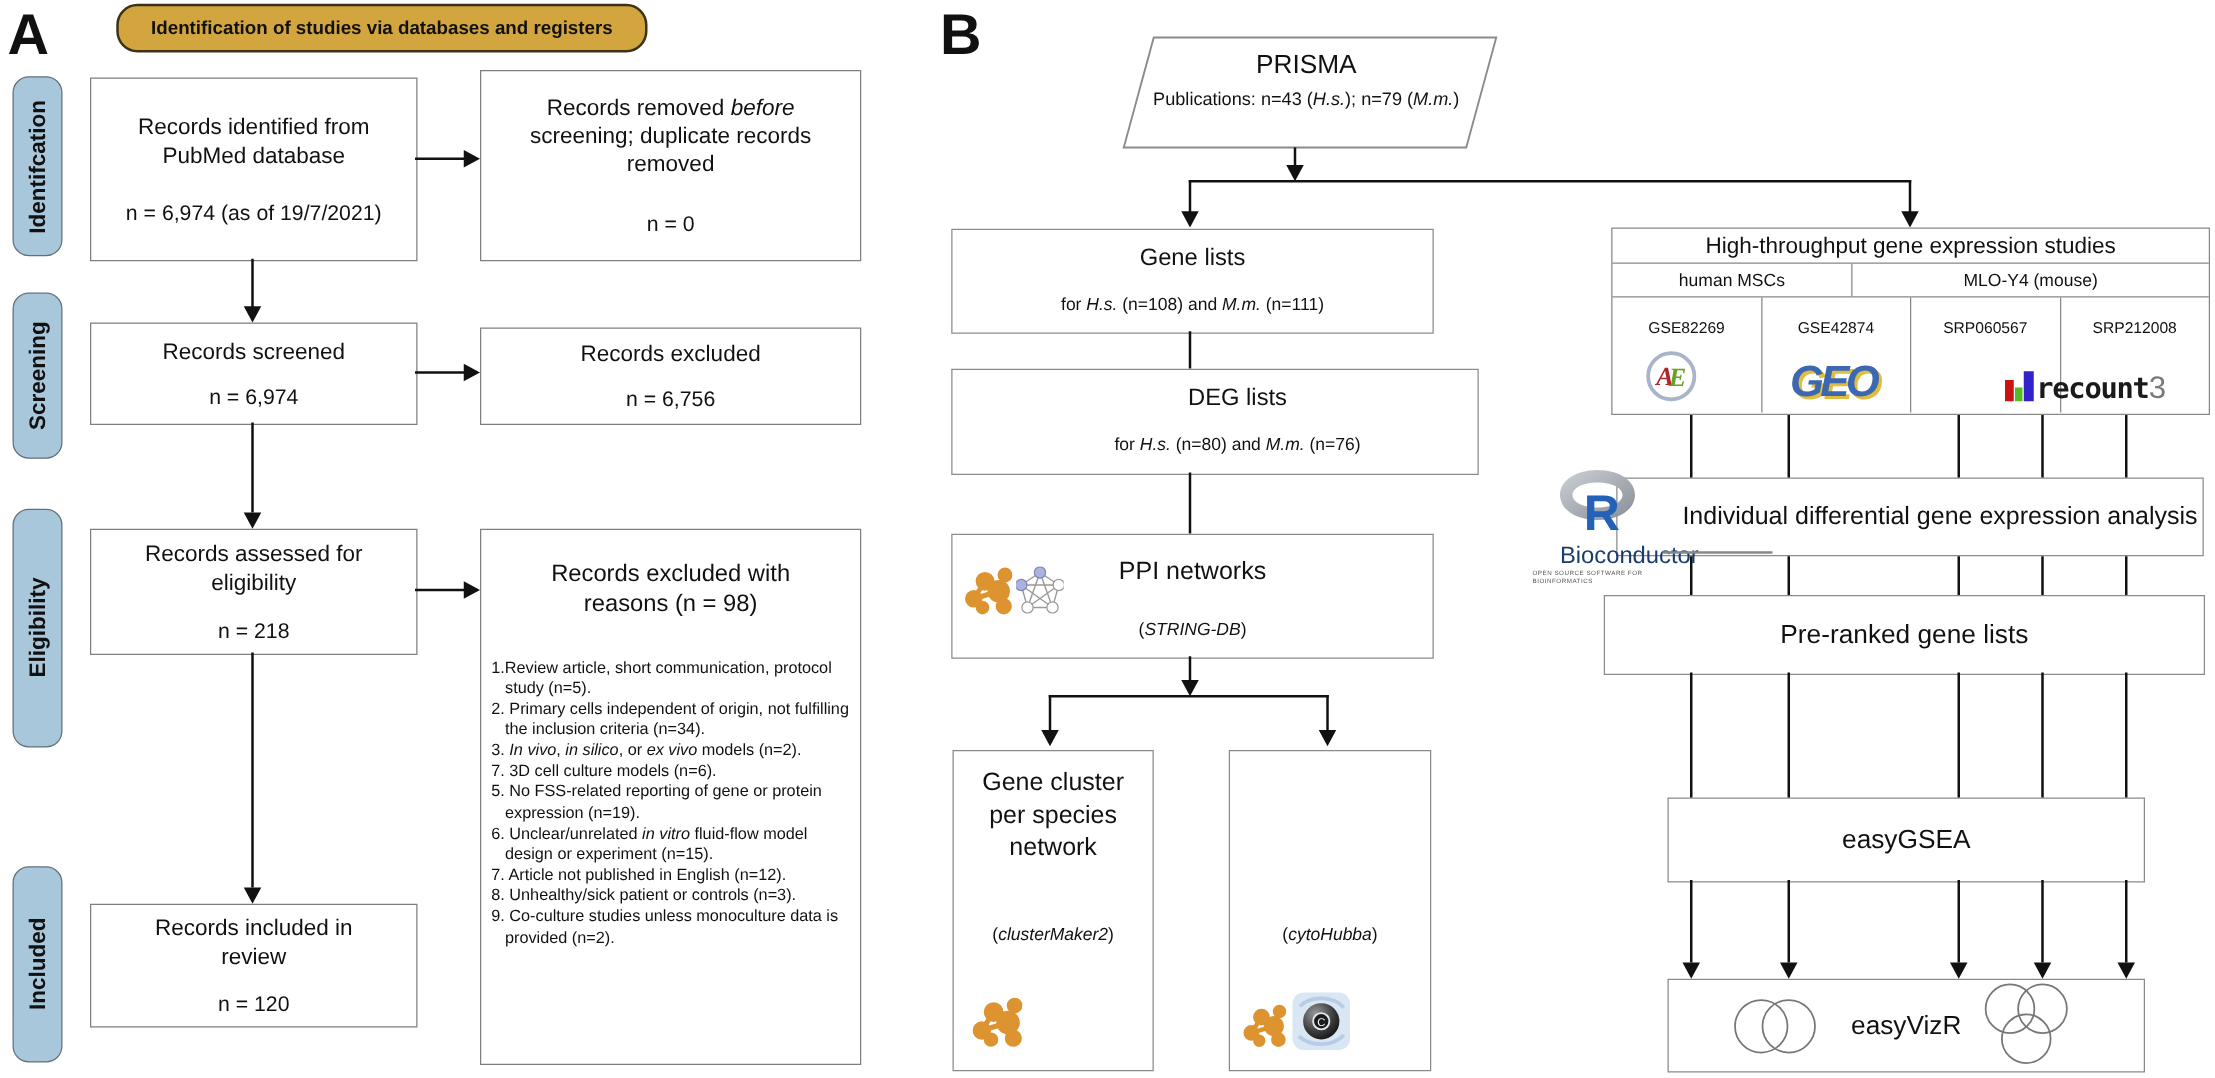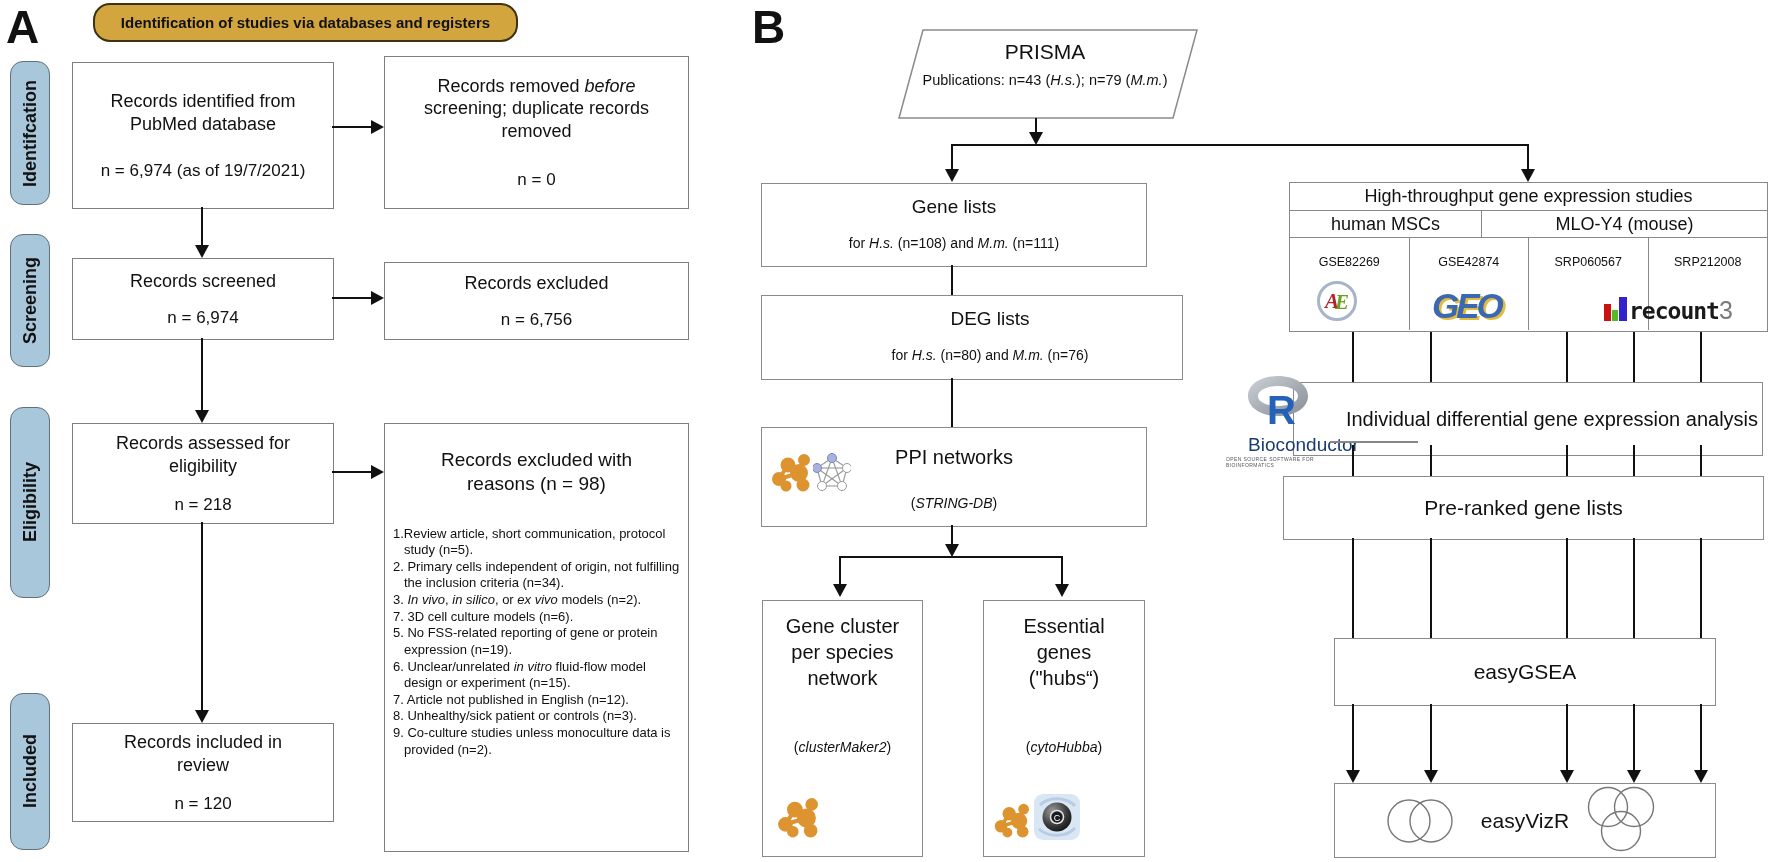--- a/index.html
+++ b/index.html
@@ -30,21 +30,21 @@
   .reasons div{padding-left:11px;text-indent:-11px;}
   
   .b-title{font-size:19px;margin-top:12px;}
   .b-sub{font-size:14px;margin-top:17px;}
   .tall-title{font-size:20px;line-height:1.3;margin-top:12px;}
   .tool{position:absolute;left:0;right:0;text-align:center;font-size:14px;}
   
   .gx-table{position:absolute;left:1289px;top:182px;width:479px;height:150px;border:1.5px solid #888;box-sizing:border-box;background:#fff;}
   .gx-head{height:28px;border-bottom:1.5px solid #888;display:flex;align-items:center;justify-content:center;font-size:18px;box-sizing:border-box;}
   .gx-sub{height:27px;border-bottom:1.5px solid #888;display:flex;box-sizing:border-box;}
-  .gx-sub div{display:flex;align-items:center;justify-content:center;font-size:18px;box-sizing:border-box;}
+  .gx-sub div{display:flex;align-items:center;justify-content:center;font-size:14px;box-sizing:border-box;}
   .gx-body{display:flex;height:92px;box-sizing:border-box;}
   .gx-cell{flex:1;border-left:1.5px solid #888;box-sizing:border-box;display:flex;justify-content:center;font-size:12.5px;padding-top:17px;}
   .gx-cell:first-child{border-left:none;}
   .rowbox{position:absolute;background:#fff;border:1.5px solid #8a8a8a;display:flex;align-items:center;justify-content:center;}
   .geo-logo{position:absolute;font-size:35px;font-weight:bold;letter-spacing:-3px;color:#3b68b0;
             text-shadow:2.5px 2px 0 #e0bc3f;font-style:italic;}
   .recount-logo{position:absolute;display:flex;align-items:flex-end;}
   .recount-text{font-family:"DejaVu Sans Mono",monospace;font-weight:bold;font-size:23px;color:#1a1a1a;letter-spacing:-1px;line-height:1;}
   .recount-sup{font-size:25px;color:#7a7a7a;line-height:1;font-family:"Liberation Sans",sans-serif;}
   .bioc{position:absolute;left:1226px;top:424px;width:110px;}
@@ -217,21 +217,20 @@
       <circle cx="9" cy="27" r="5"></circle>
         <circle cx="18" cy="13" r="5.5"></circle>
         <circle cx="29" cy="21" r="7"></circle>
       <circle cx="34" cy="8" r="4"></circle>
         <circle cx="33" cy="33" r="4.5"></circle>
         <circle cx="16" cy="34" r="3.5"></circle>
     </g>
   </svg>
 
   <div class="bbox" style="left:983px;top:600px;width:160px;height:255px;">
-    <div class="tall-title">Essential<br>genes<br>("hubs“)</div>
     <div class="tool" style="top:138px;">(<i>cytoHubba</i>)</div>
   </div>
   <svg style="position:absolute;left:993px;top:802px;" width="36" height="36" viewBox="0 0 40 40">
     <g stroke="#dd9430" stroke-width="4" fill="#dd9430">
       <line x1="9" y1="27" x2="18" y2="13"></line>
         <line x1="18" y1="13" x2="29" y2="21"></line>
       <line x1="29" y1="21" x2="34" y2="8"></line>
         <line x1="29" y1="21" x2="33" y2="33"></line>
       <line x1="9" y1="27" x2="29" y2="21"></line>
         <line x1="9" y1="27" x2="16" y2="34"></line>
@@ -282,21 +281,21 @@
   <div class="recount-logo" style="left:1603px;top:293px;">
     <svg width="26" height="30" viewBox="0 0 26 30">
       <rect x="1" y="11" width="7" height="17" fill="#cc1111"></rect>
       <rect x="9" y="17" width="6" height="11" fill="#55bb22"></rect>
       <rect x="16" y="4" width="8" height="24" fill="#3322cc"></rect>
     </svg>
     <span class="recount-text">recount</span>
       <span class="recount-sup">3</span>
   </div>
 
-  <div class="rowbox" style="left:1293px;top:382px;width:470px;height:74px;padding-left:48px;box-sizing:border-box;font-size:20px;">
+  <div class="rowbox" style="left:1293px;top:382px;width:470px;height:63px;padding-left:48px;box-sizing:border-box;font-size:20px;">
     <span>Individual differential gene expression analysis</span>
   </div>
   <svg style="position:absolute;left:1246px;top:374px;" width="64" height="52" viewBox="0 0 64 52">
     <defs>
       <linearGradient id="rg" x1="0" y1="0" x2="1" y2="1">
         <stop offset="0" stop-color="#cdd1d7"></stop>
           <stop offset="1" stop-color="#878d96"></stop>
       </linearGradient>
     </defs>
     <path d="M32,2 C14,2 2,11 2,22 C2,33 14,42 32,42 C50,42 62,33 62,22 C62,11 50,2 32,2 Z

